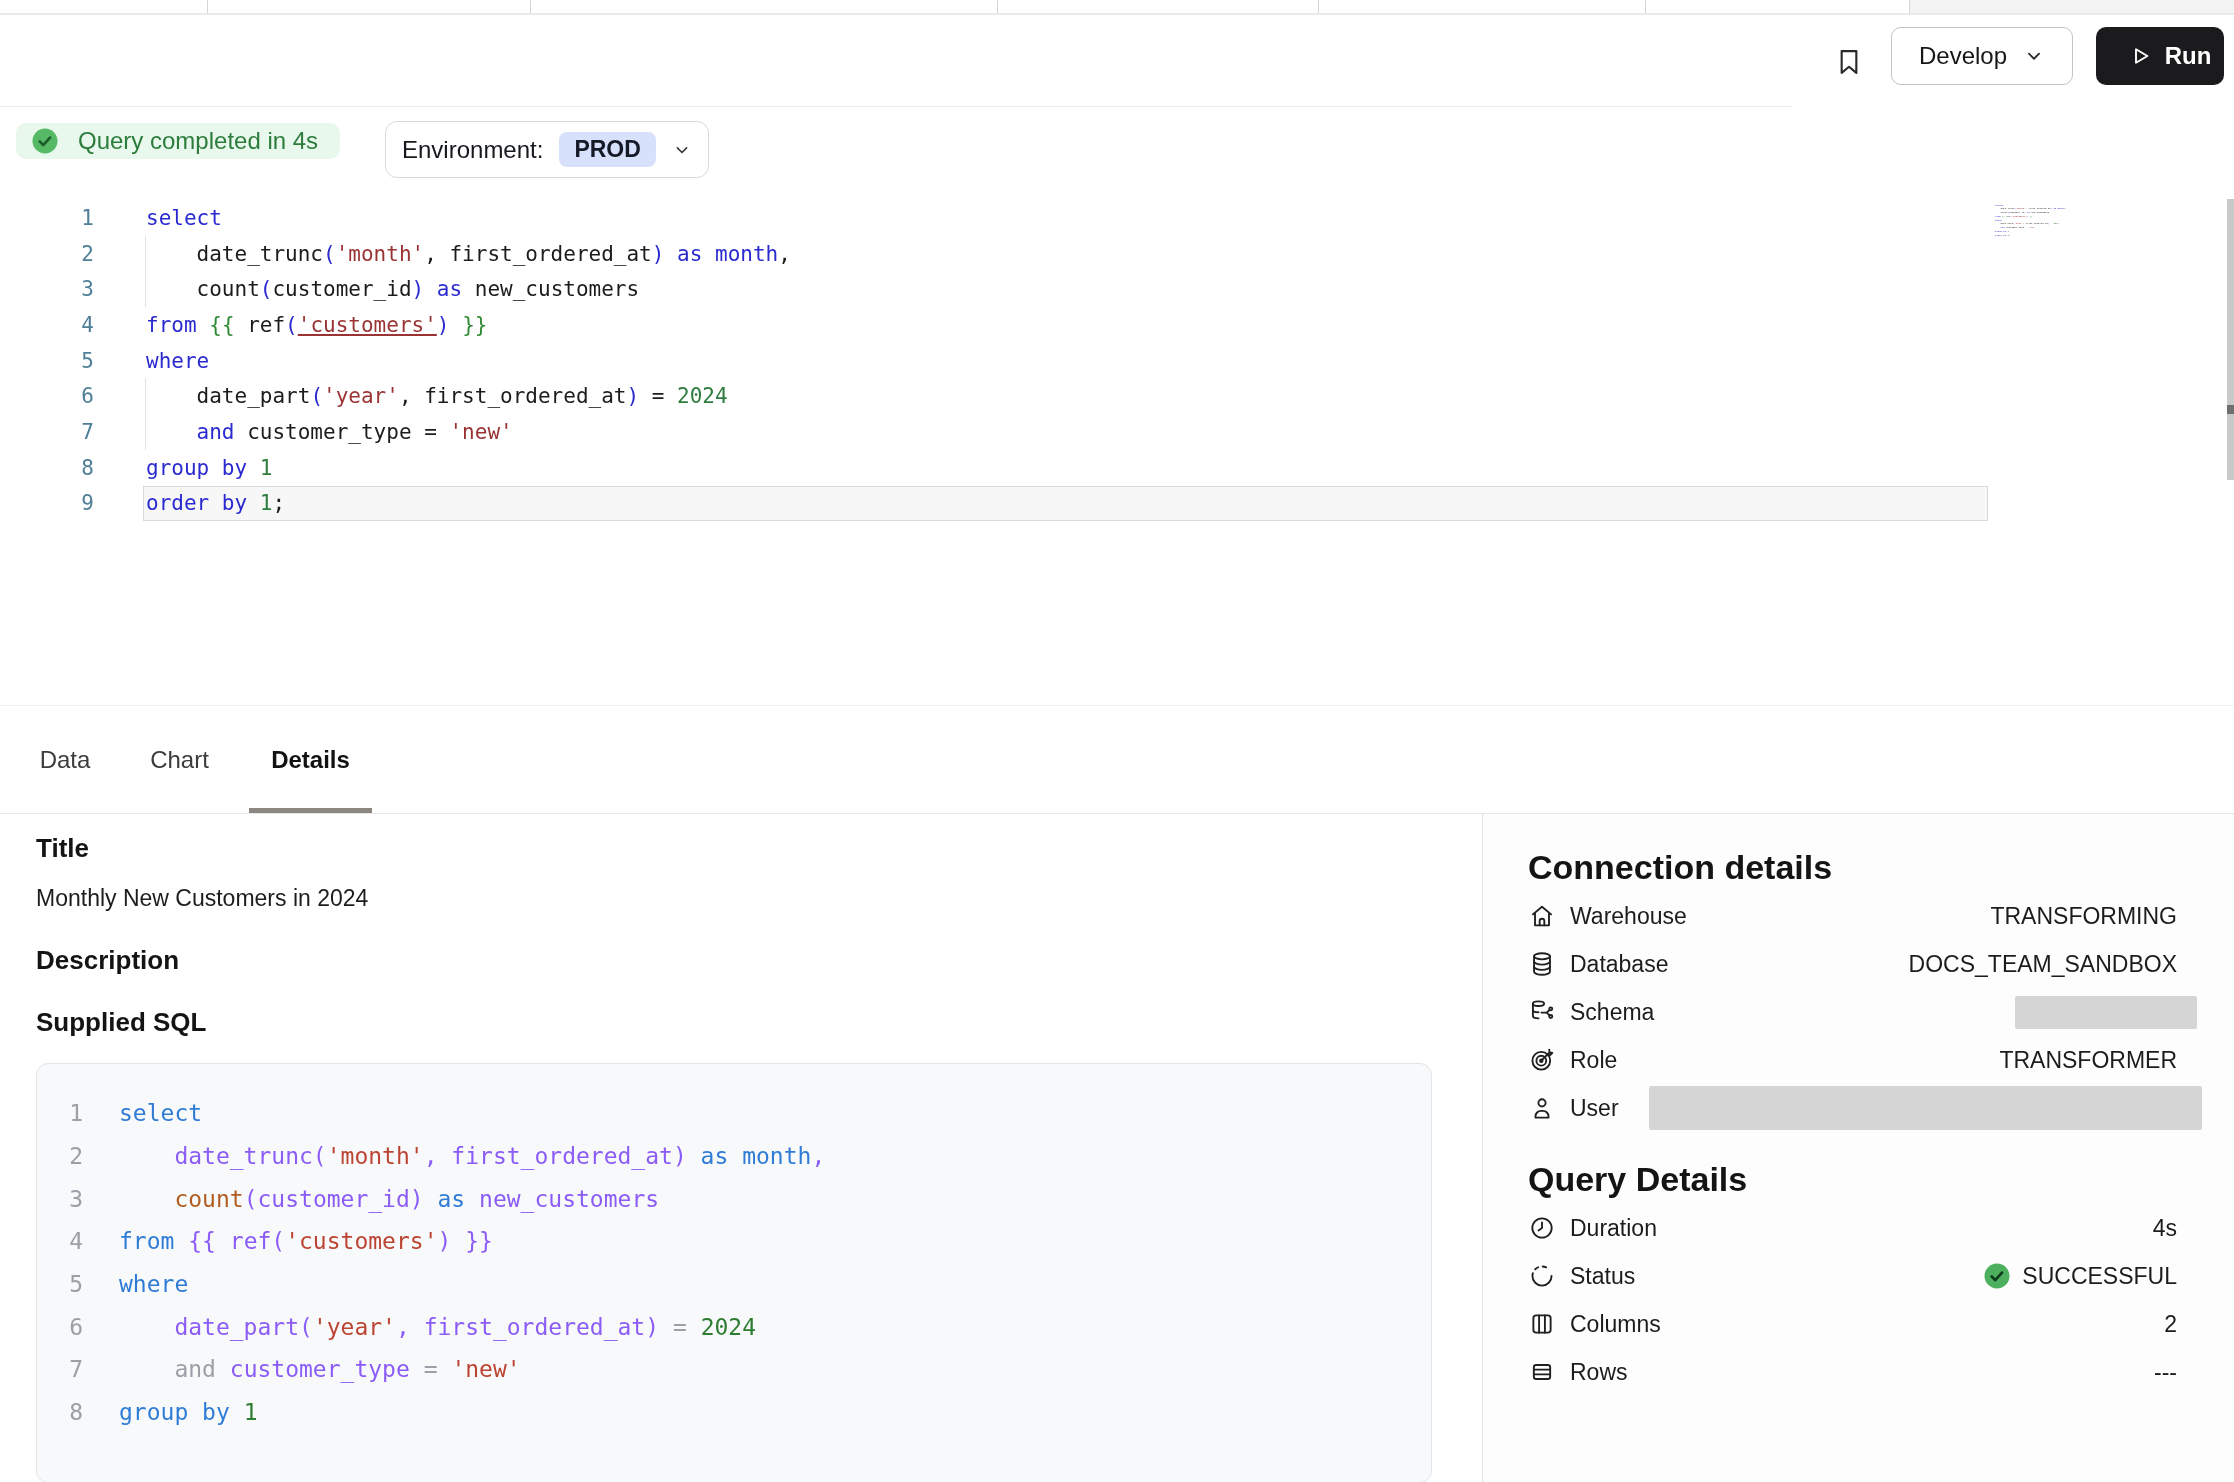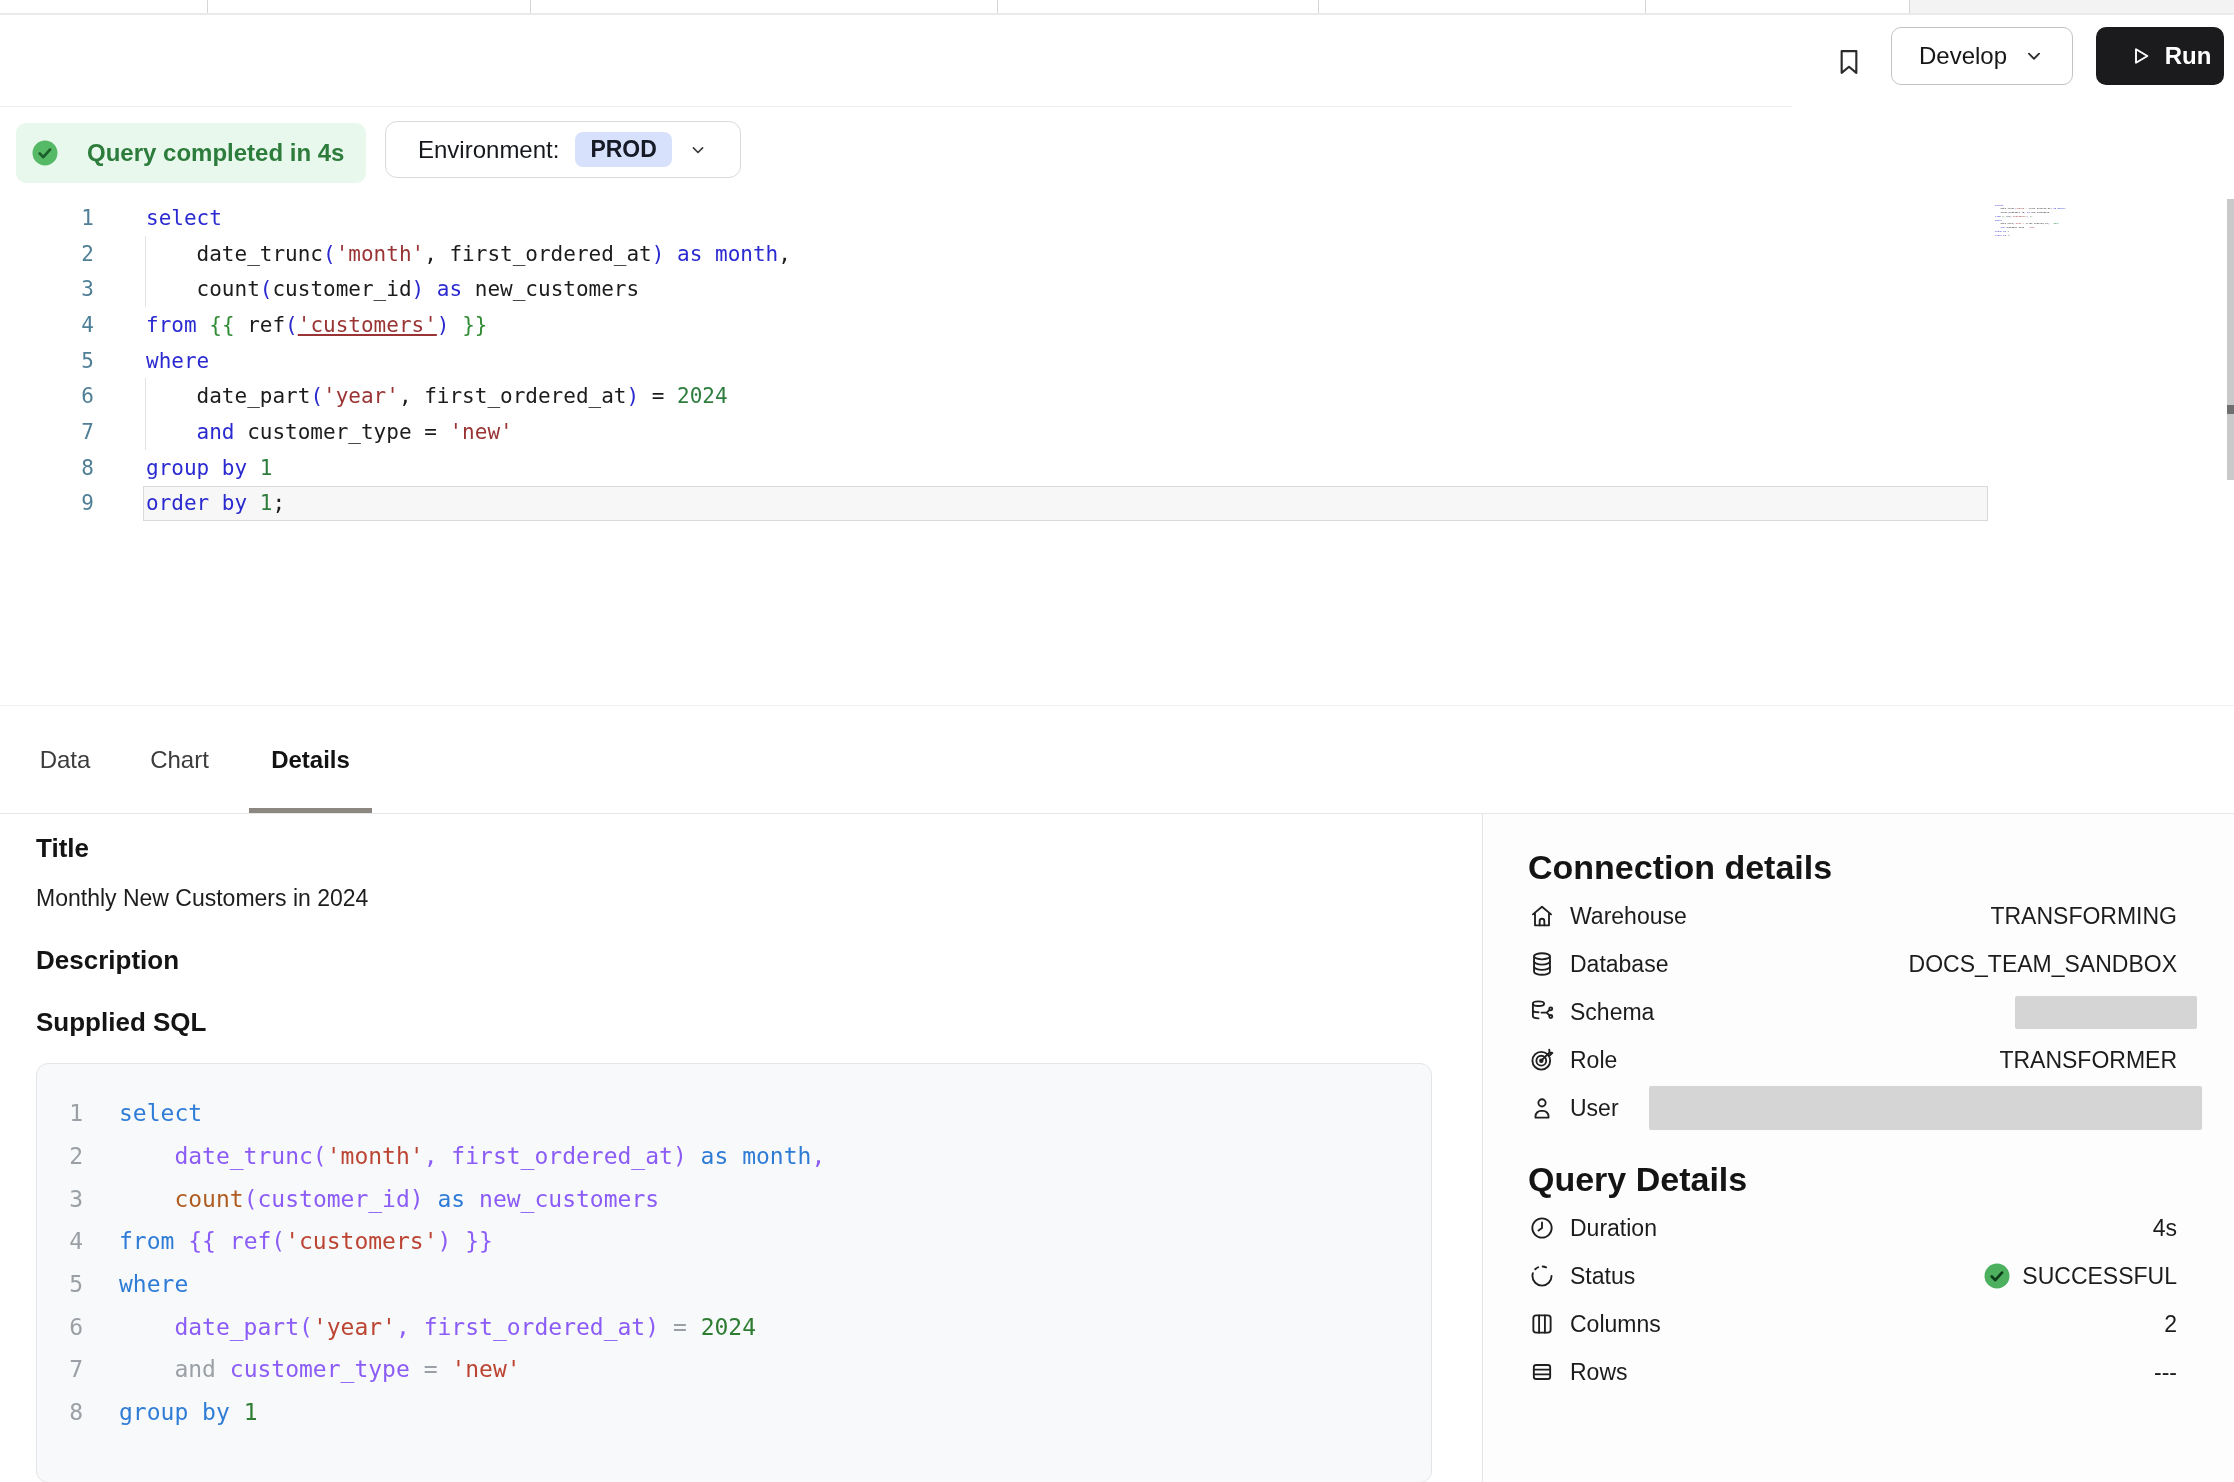--- a/index.html
+++ b/index.html
@@ -18,25 +18,25 @@
   .bookmark-btn{position:absolute;left:1829px;top:25px;width:40px;height:44px;display:flex;
                 align-items:center;justify-content:center;background:none;border:none;cursor:pointer;}
   .btn-develop{position:absolute;left:1891px;top:12px;width:182px;height:58px;background:#fff;
                border:1.5px solid #c3c3c3;border-radius:10px;display:flex;align-items:center;
                justify-content:center;gap:16px;font-size:24px;color:#161616;font-weight:500;cursor:pointer;}
   .btn-run{position:absolute;left:2096px;top:12px;width:128px;height:58px;background:#1b1b1d;
            border:none;border-radius:10px;display:flex;align-items:center;justify-content:center;
            gap:13px;font-size:24px;color:#fff;font-weight:600;cursor:pointer;padding-left:25px;}
 
   
-  .status-badge{position:absolute;left:16px;top:123px;height:60px;display:inline-flex;align-items:center;
-                gap:27px;padding:0 22px 0 14px;background:#e9f8ed;border-radius:10px;
-                font-size:24px;font-weight:700;color:#2c7c3c;}
+  .status-badge{position:absolute;left:16px;top:123px;height:36px;display:inline-flex;align-items:center;
+                gap:18px;padding:0 22px 0 14px;background:#e9f8ed;border-radius:10px;
+                font-size:24px;font-weight:400;color:#2c7c3c;}
   .env-control{position:absolute;left:385px;top:121px;height:55px;display:inline-flex;align-items:center;
-               gap:16px;padding:0 32px;background:#fff;border:1.5px solid #d9d9d9;border-radius:12px;
+               gap:16px;padding:0 16px;background:#fff;border:1.5px solid #d9d9d9;border-radius:12px;
                font-size:24px;color:#15181d;font-weight:500;cursor:pointer;}
   .env-chip{background:#d7e1fb;color:#151a26;font-weight:600;border-radius:8px;padding:4px 15px;font-size:23px;}
 
   
   .editor{position:absolute;left:0;top:200px;width:2234px;font-family:"DejaVu Sans Mono", monospace;
           font-size:21px;}
   .ed-line{display:flex;height:35.7px;align-items:center;white-space:pre;}
   .ed-num{width:94px;text-align:right;color:#4f7f96;flex:none;}
   .ed-code{margin-left:49px;padding-left:3px;width:1842px;position:relative;height:100%;
            display:flex;align-items:center;}

